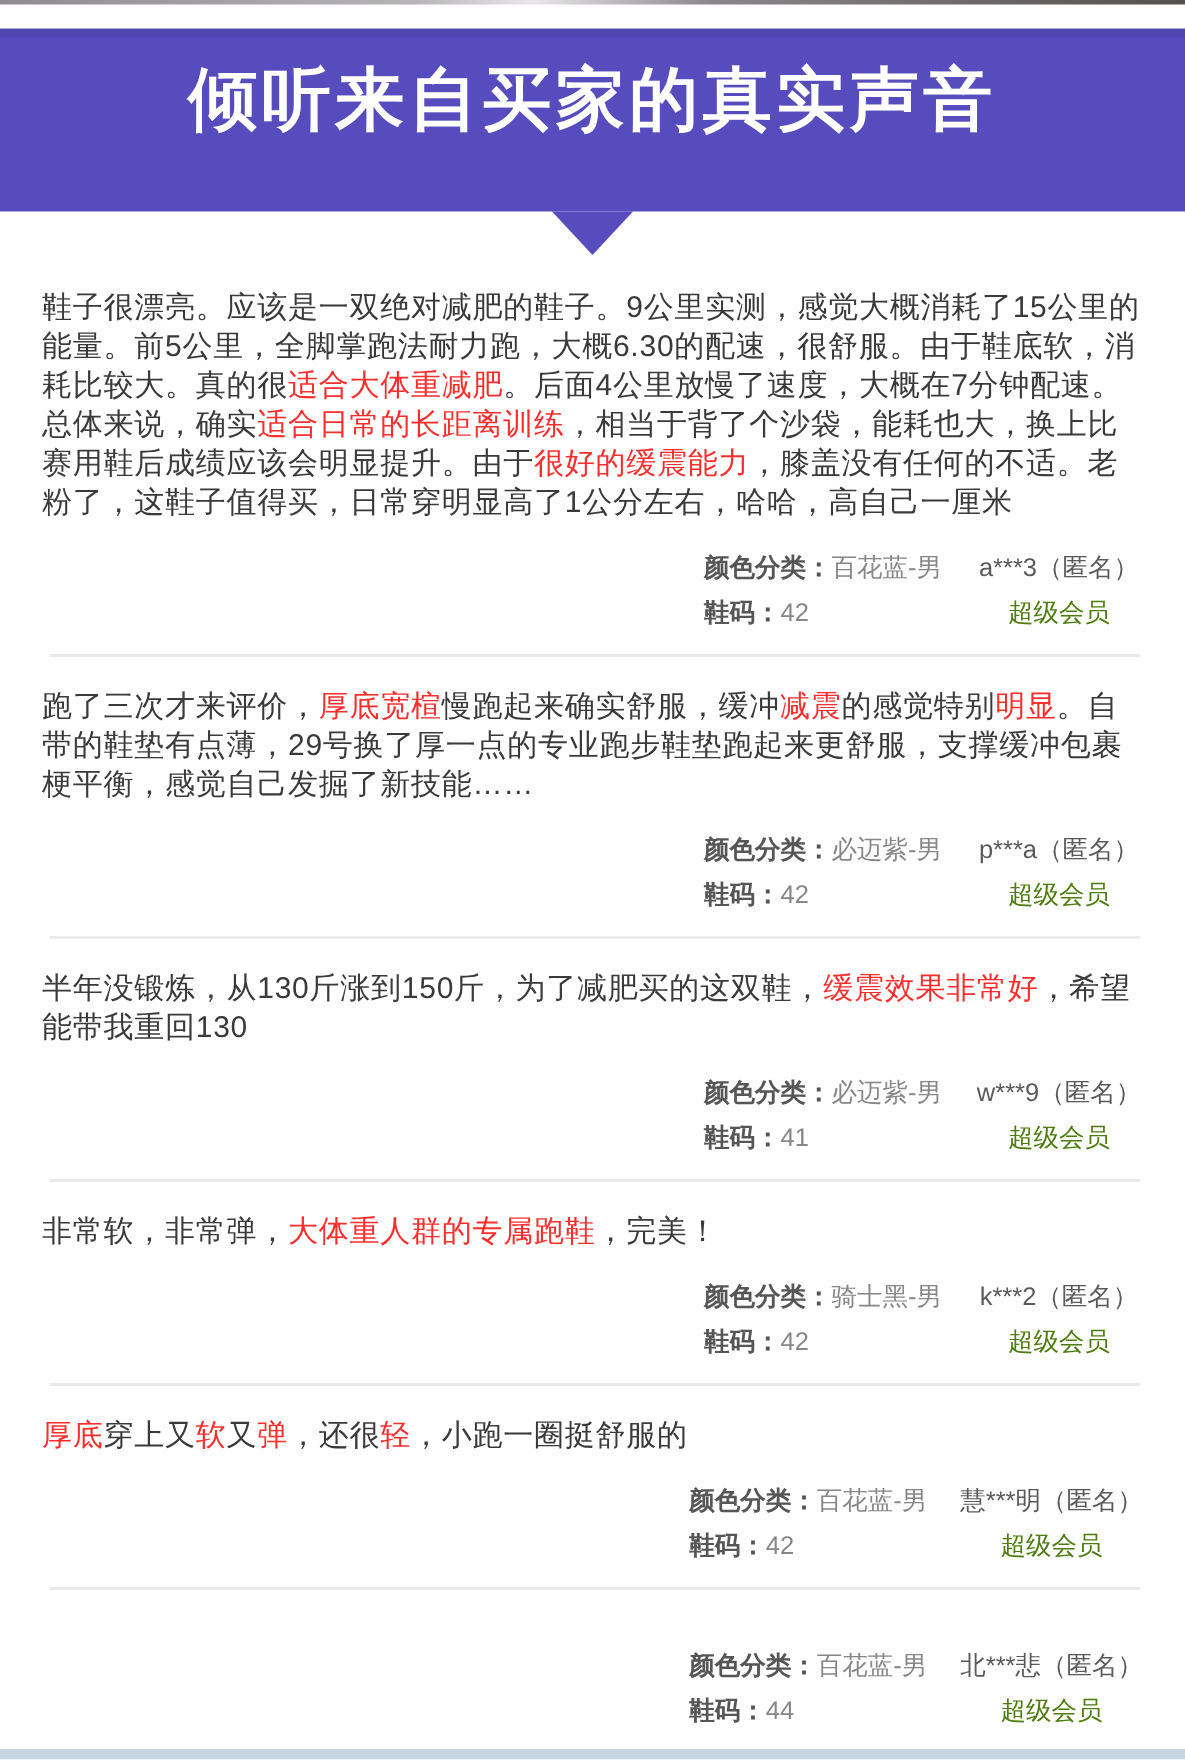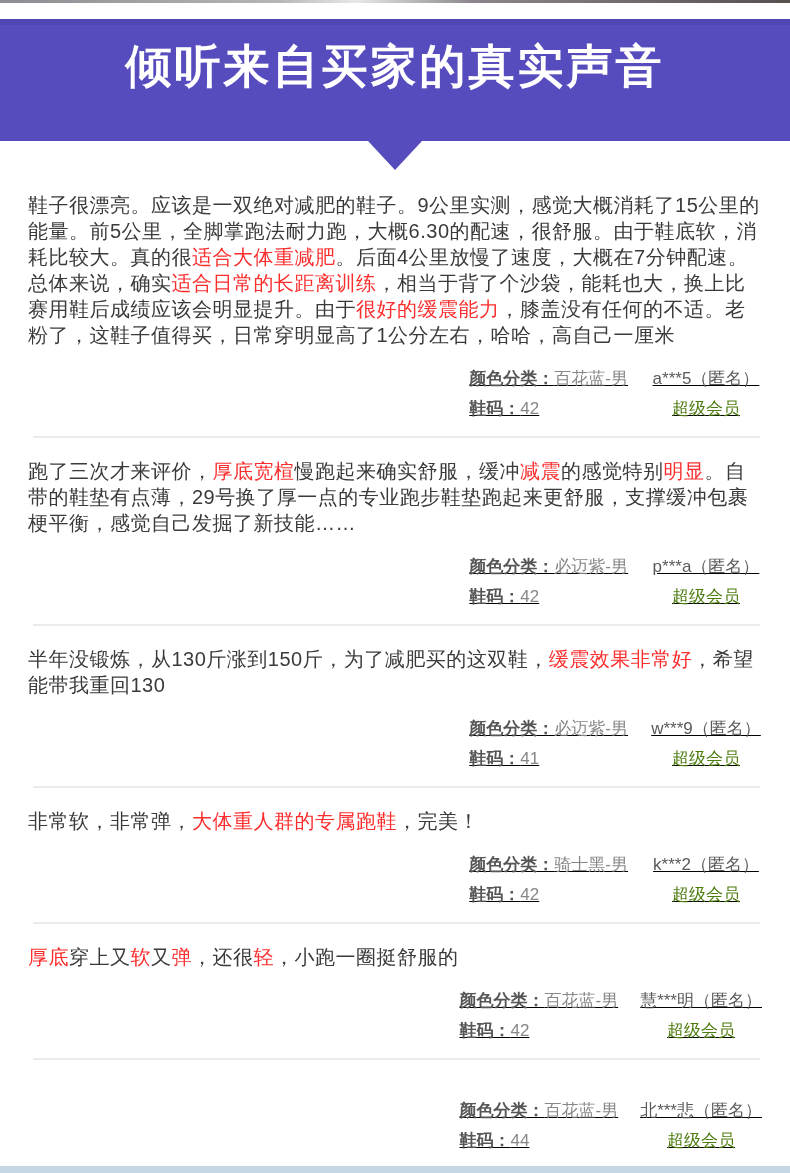--- a/index.html
+++ b/index.html
@@ -54,21 +54,20 @@
     letter-spacing: 0.5px;
   }
   .review-text .red { color: #fb2e2e; }
   .review-meta {
     margin-top: 16px;
     display: flex;
     justify-content: flex-end;
     gap: 22px;
     font-size: 17px;
     line-height: 30px;
-    text-decoration: underline;
   }
   .meta-label { color: #565656; font-weight: bold; }
   .meta-value { color: #878787; }
   .meta-right {
     display: flex;
     flex-direction: column;
     align-items: center;
     min-width: 112px;
   }
   .buyer-name { color: #5a5a5a; }
@@ -101,21 +100,21 @@
     <div class="review-meta">
       <div class="meta-left">
         <div class="meta-line">
           <span class="meta-label">颜色分类：</span><span class="meta-value">百花蓝-男</span>
         </div>
         <div class="meta-line">
           <span class="meta-label">鞋码：</span><span class="meta-value">42</span>
         </div>
       </div>
       <div class="meta-right">
-        <div class="buyer-name">a***5（匿名）</div>
+        <div class="buyer-name">a***3（匿名）</div>
         <div class="member-badge">超级会员</div>
       </div>
     </div>
     <div class="divider"></div>
   </section>
 
   <section class="review">
     <p class="review-text"><span>跑了三次才来评价，</span><span class="red">厚底宽楦</span><span>慢跑起来确实舒服，缓冲</span><span class="red">减震</span><span>的感觉特别</span><span class="red">明显</span><span>。自带的鞋垫有点薄，29号换了厚一点的专业跑步鞋垫跑起来更舒服，支撑缓冲包裹梗平衡，感觉自己发掘了新技能……</span></p>
     <div class="review-meta">
       <div class="meta-left">

